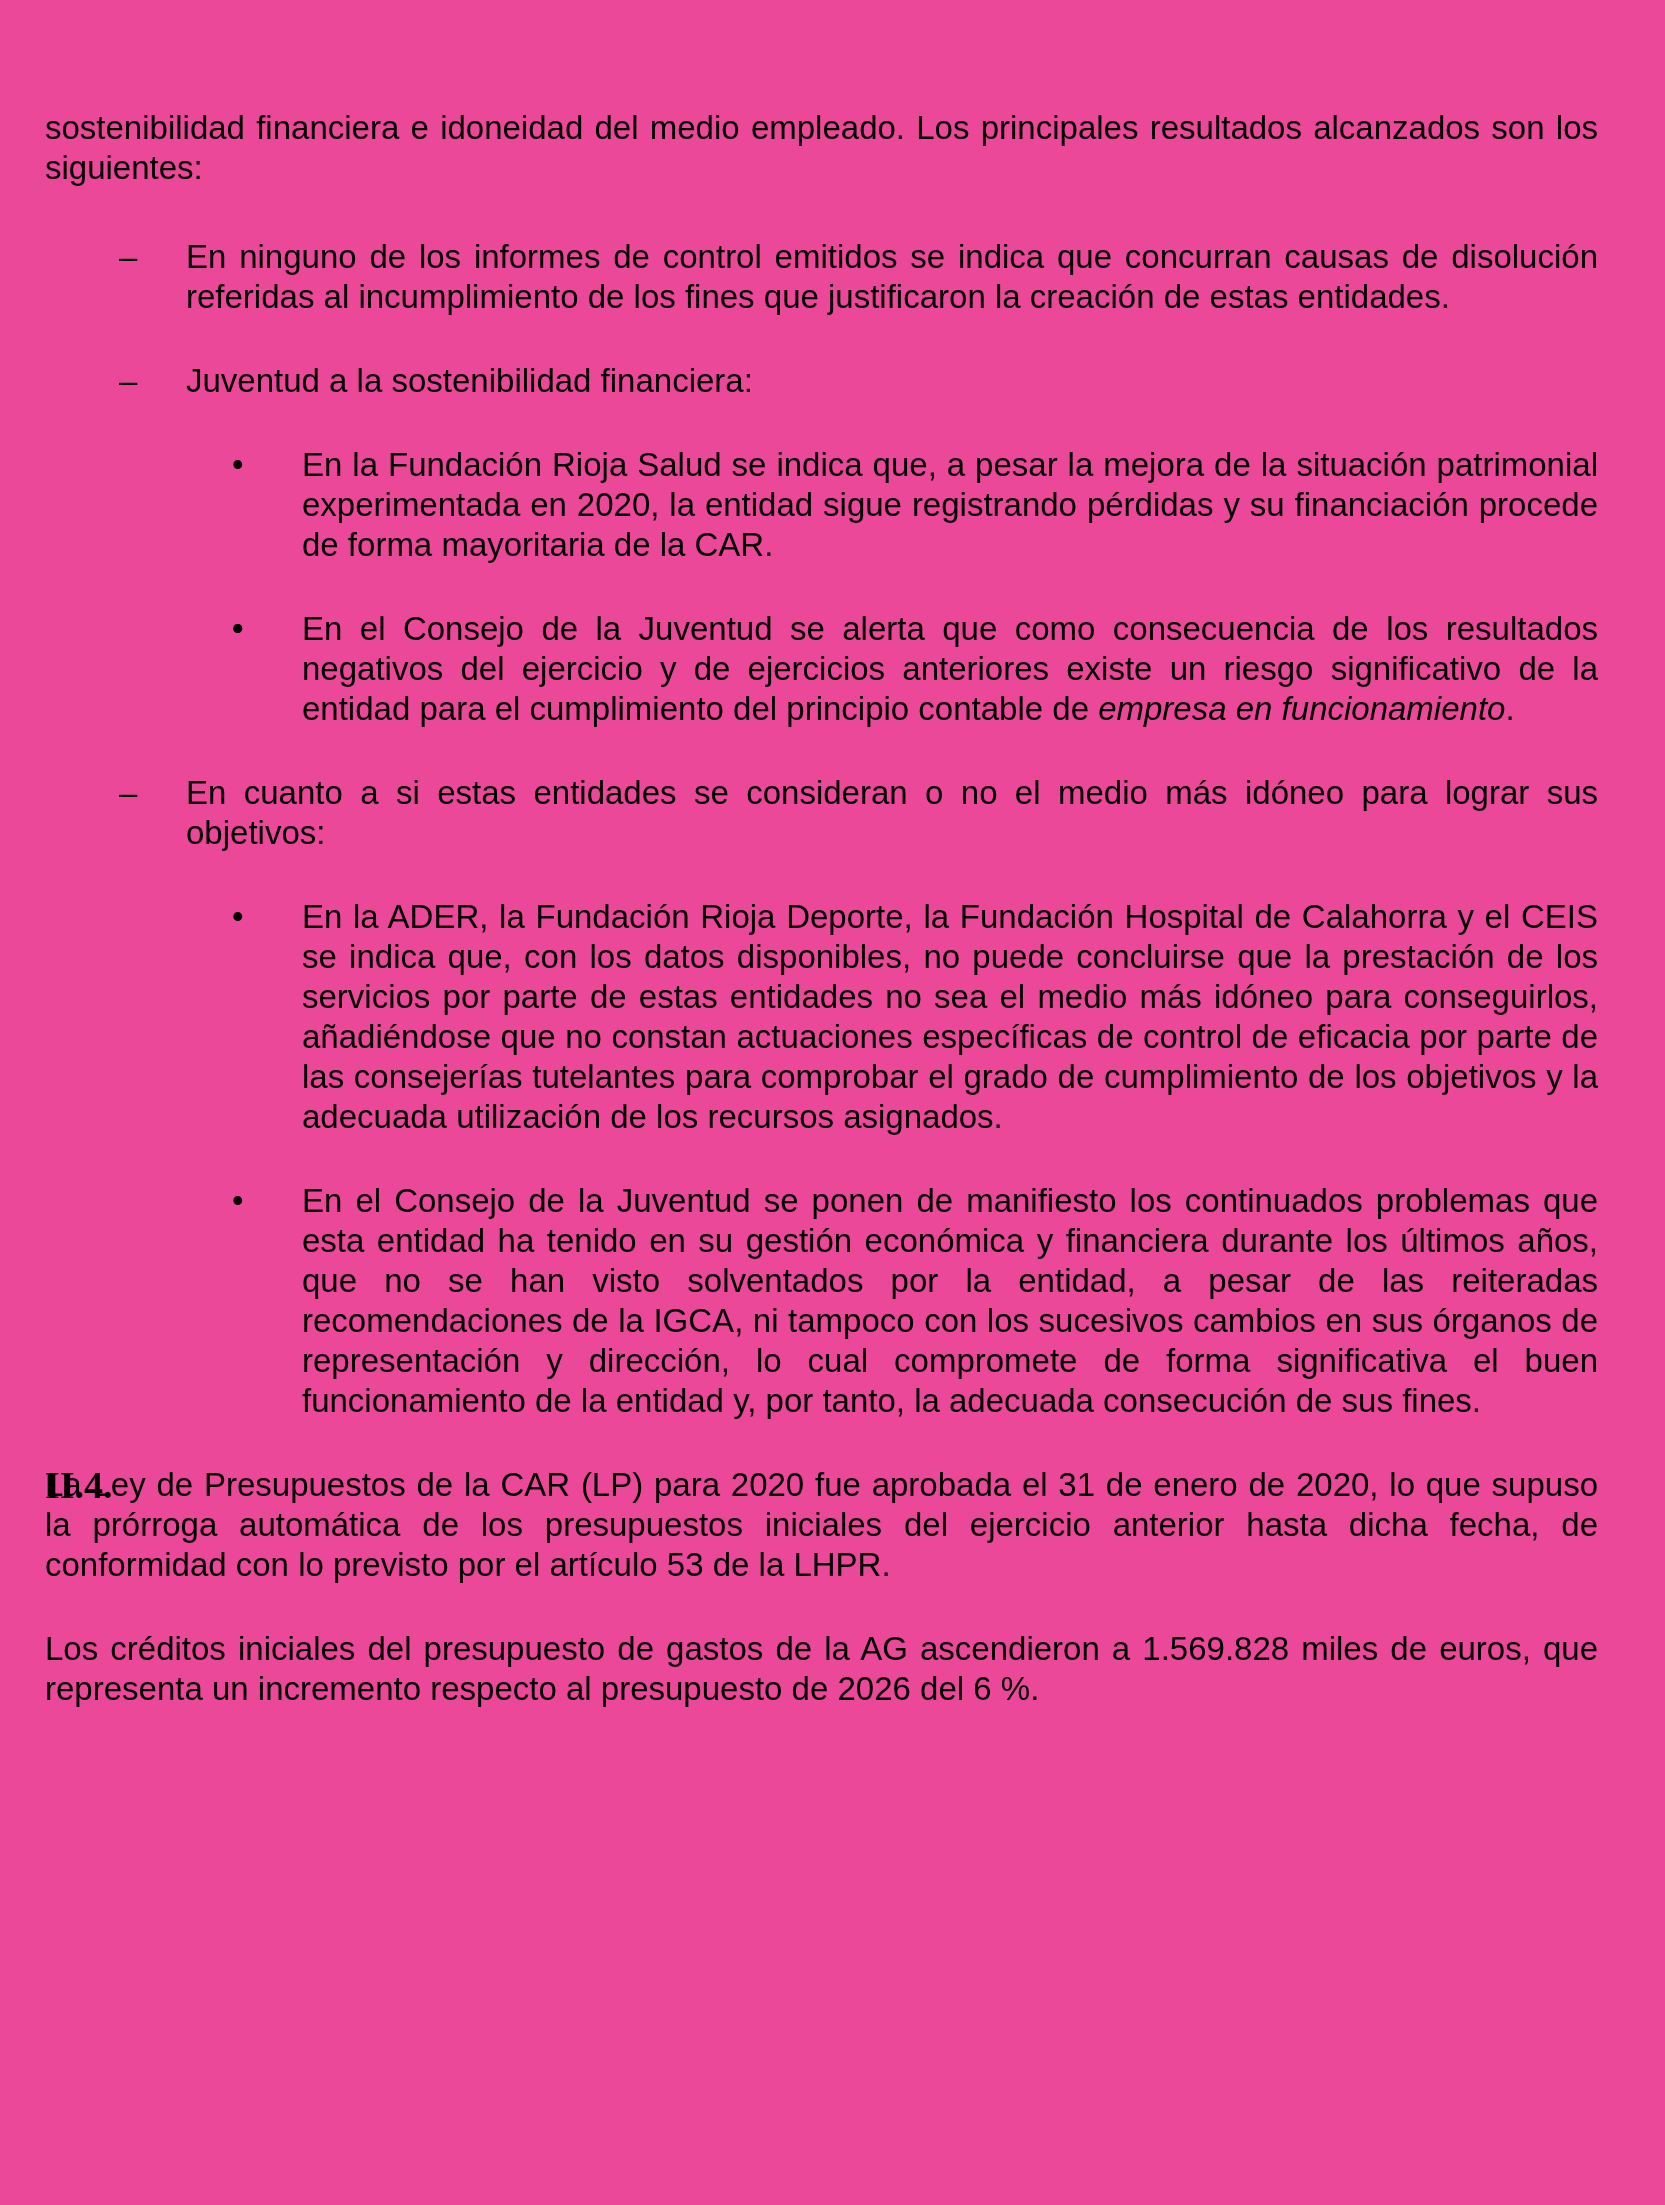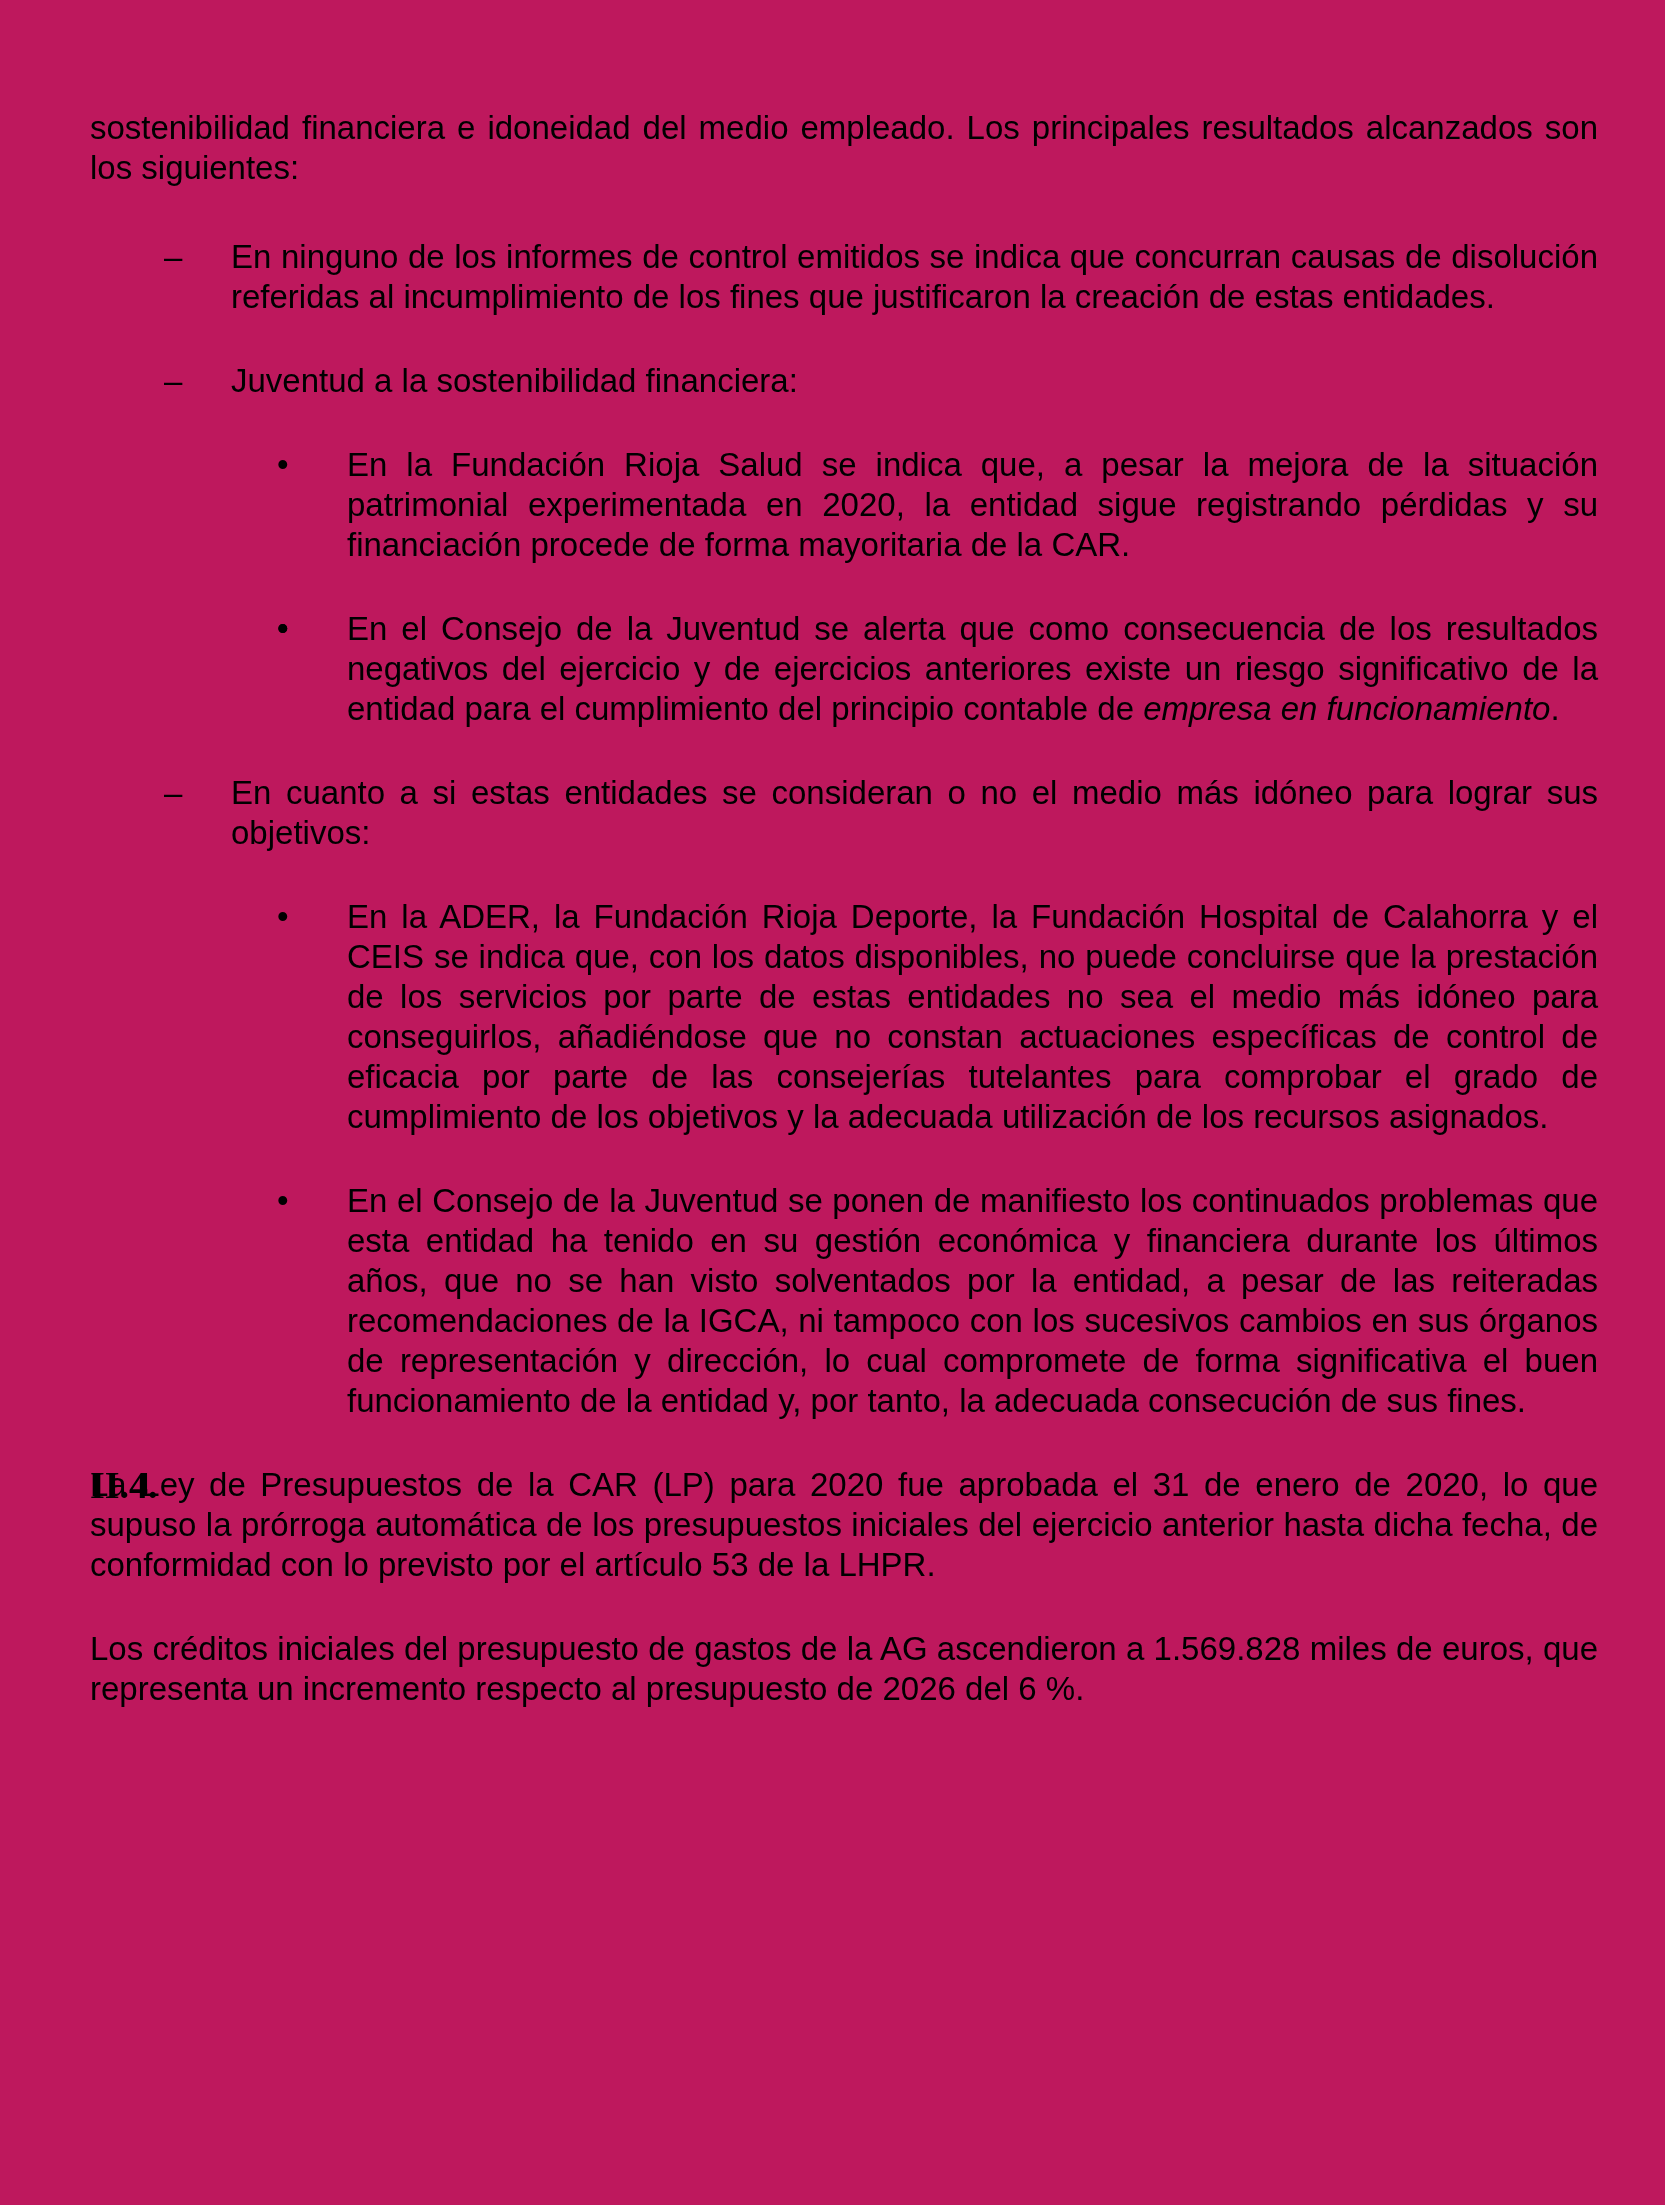--- a/index.html
+++ b/index.html
@@ -5,22 +5,22 @@
   html, body {
     margin: 0;
     padding: 0;
     background: #ffffff;
   }
   .page {
     position: relative;
     width: 1666px;
     height: 2205px;
     box-sizing: border-box;
-    padding: 108px 68px 0 90px;
-    background: #be185d;
+    padding: 108px 68px 0 45px;
+    background: #ec4899;
     color: #000000;
     font-family: "Liberation Sans", "DejaVu Sans", sans-serif;
     font-size: 33px;
     line-height: 40px;
   }
   .para {
     text-align: justify;
     margin: 0 0 44px 0;
   }
   .intro {

